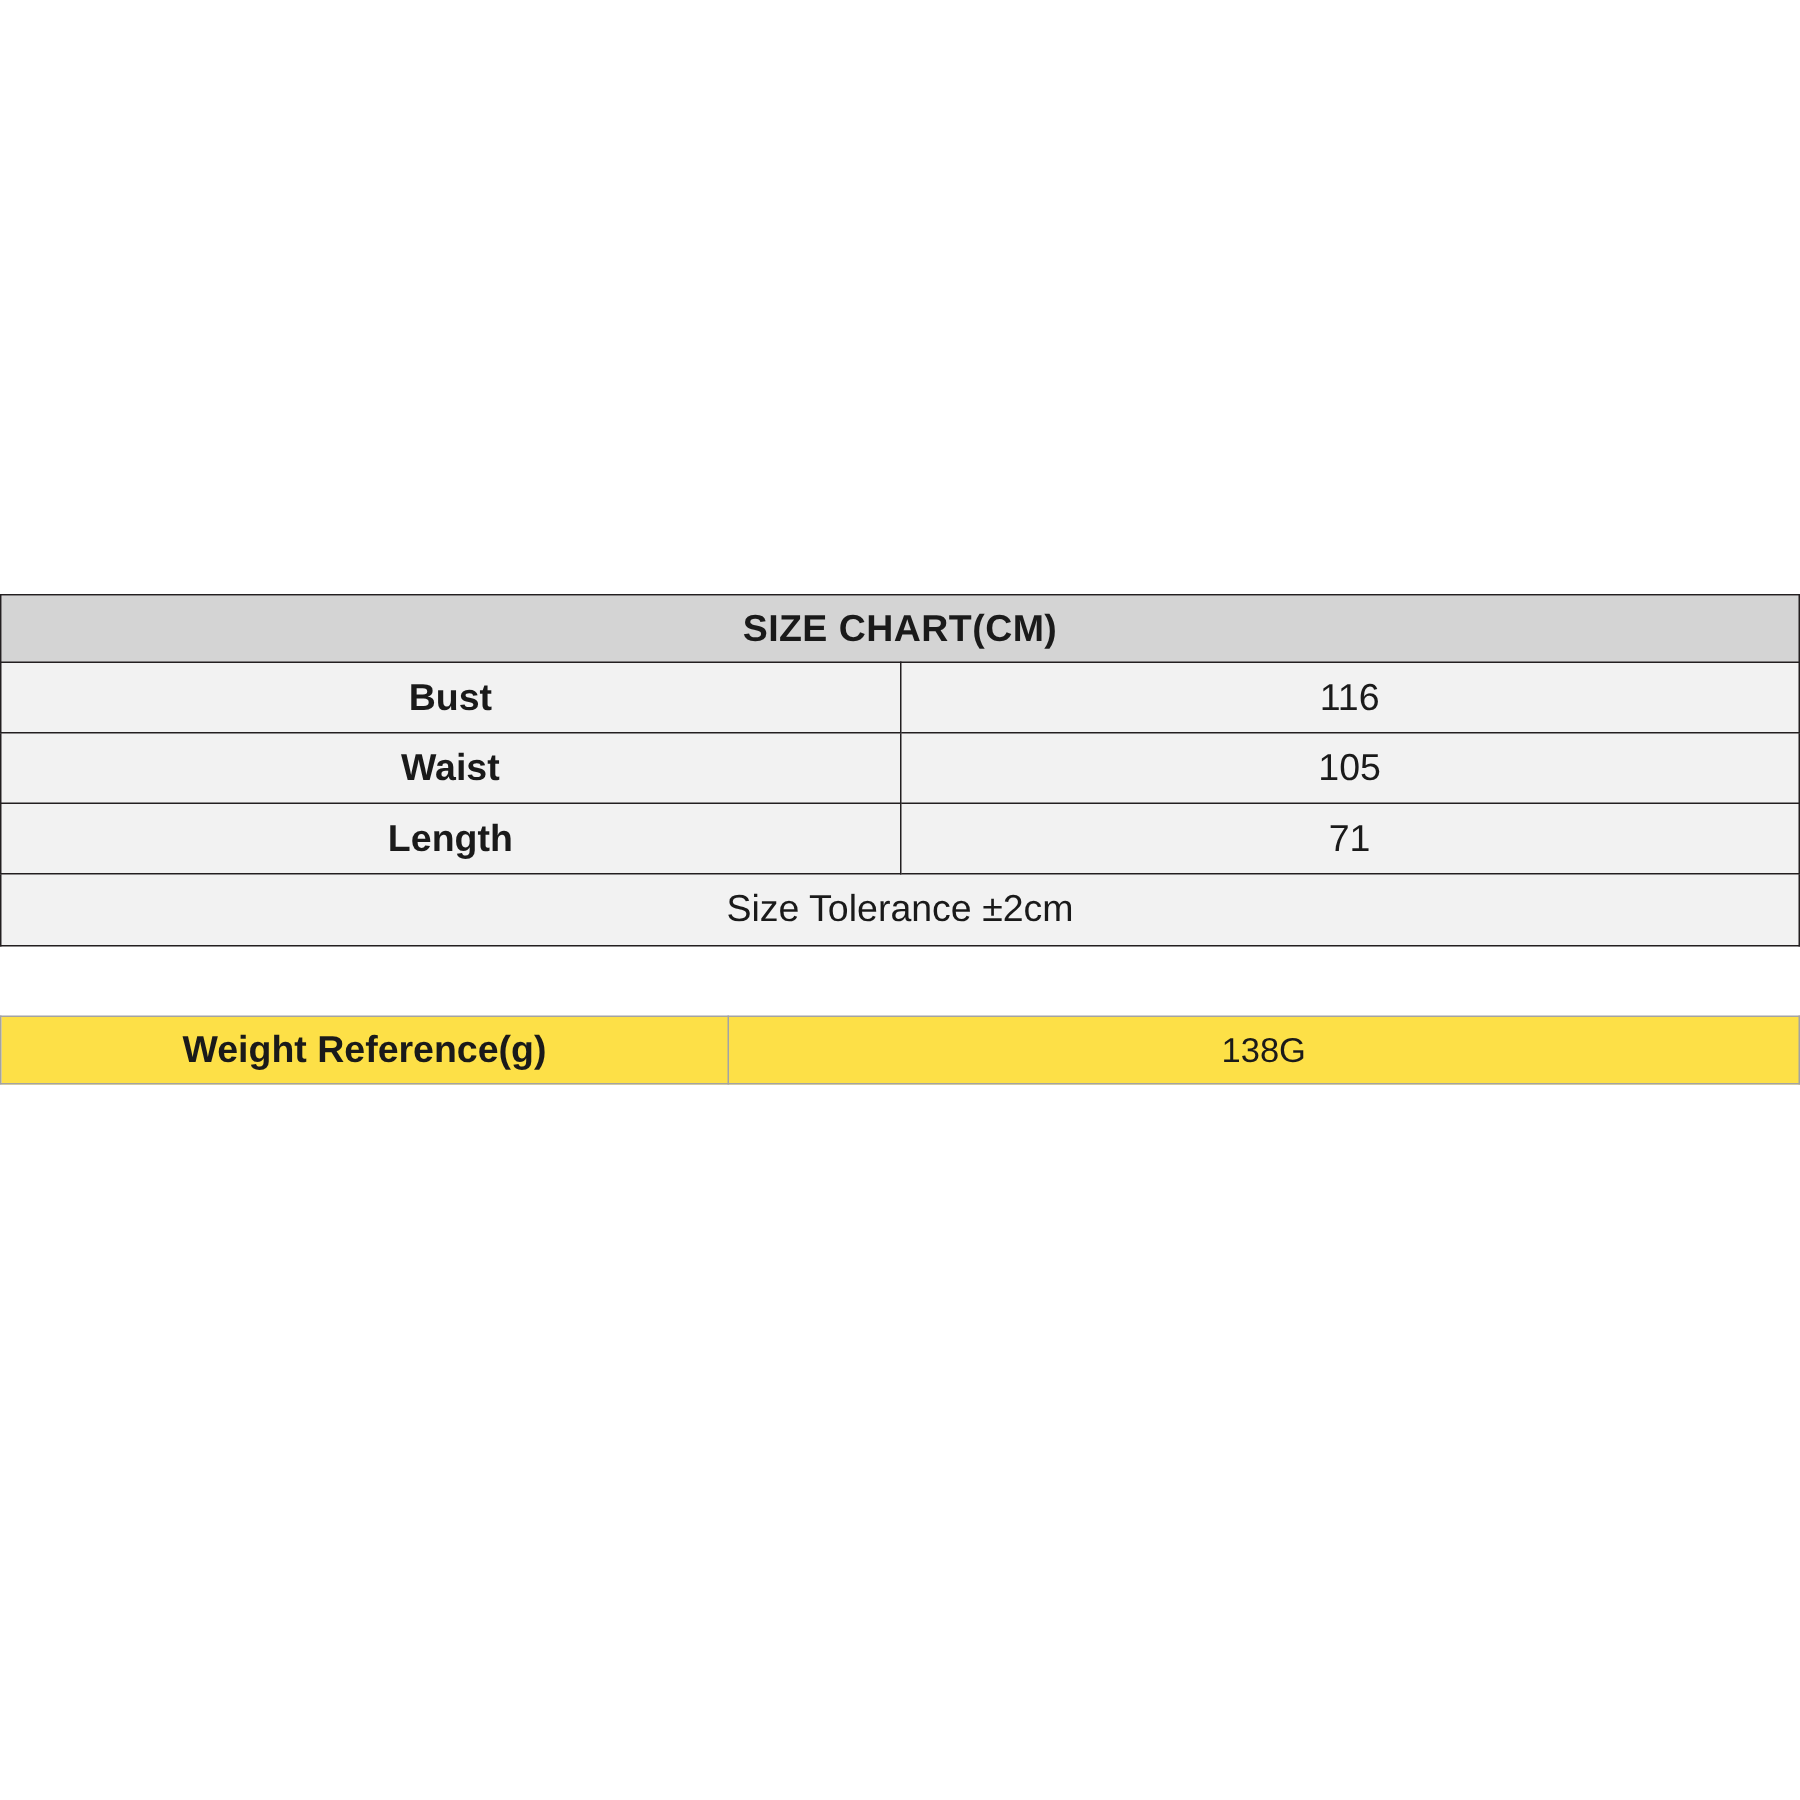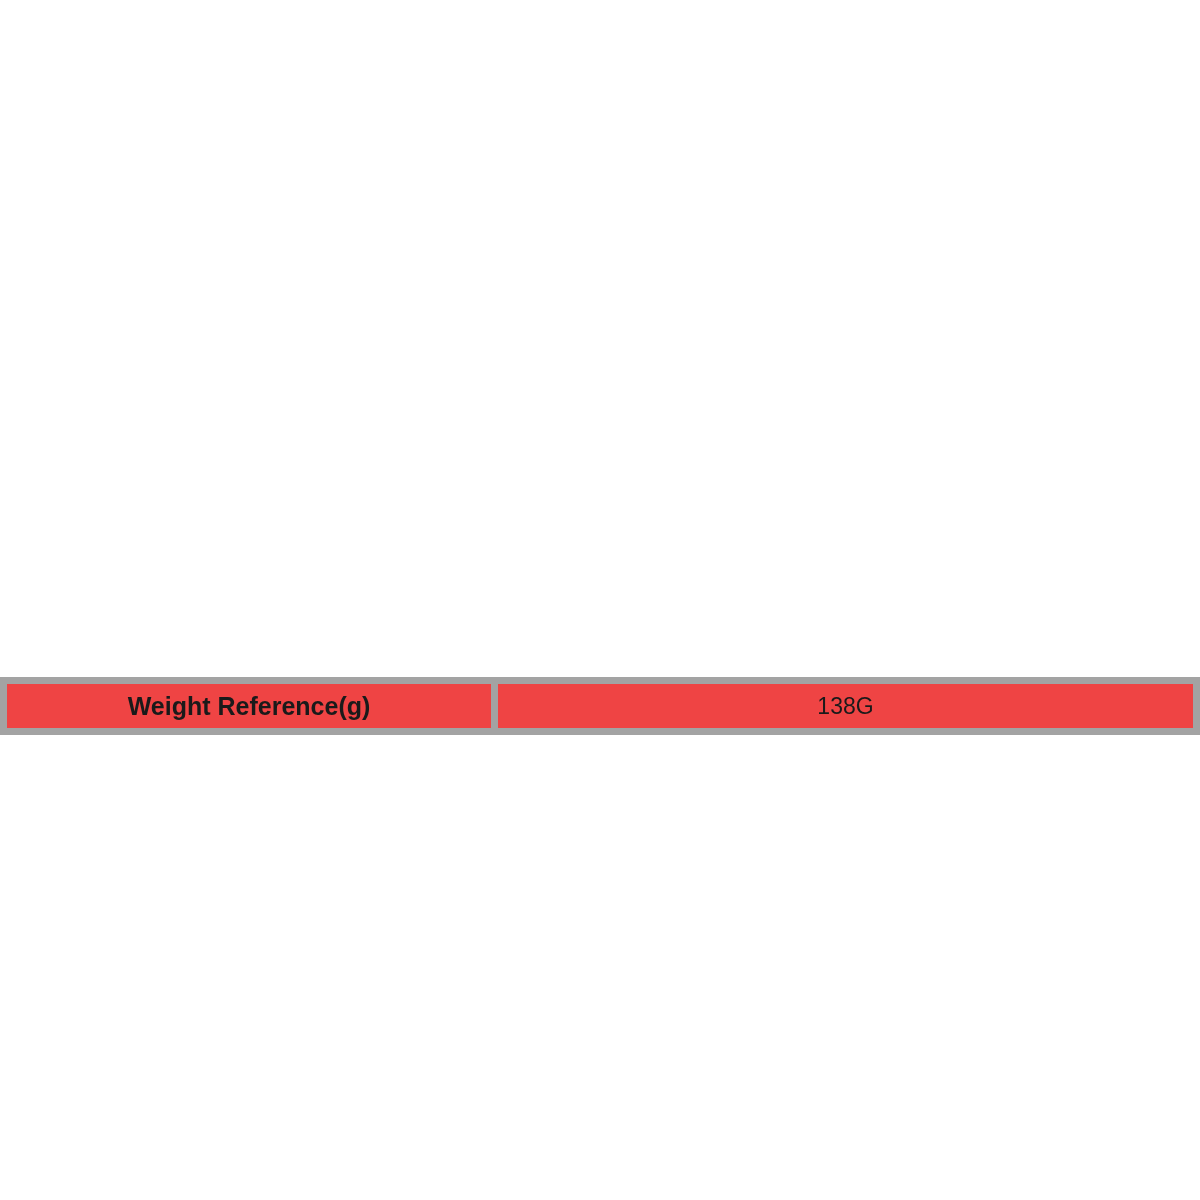--- a/index.html
+++ b/index.html
@@ -62,22 +62,22 @@
   
   .weight-table {
     position: absolute;
     left: 0;
     top: 677px;
     width: 1200px;
     border-collapse: collapse;
     table-layout: fixed;
   }
   .weight-table td {
-    border: 7px solid #a3a3a3;
-    background: #ef4444;
+    border: 1px solid #a3a3a3;
+    background: #fde047;
     padding: 0;
     height: 44px;
     vertical-align: middle;
     text-align: center;
     margin-left: 20px;
   }
   .weight-table .w-label {
     width: 484px;
     font-weight: bold;
     font-size: 25px;
@@ -85,20 +85,42 @@
   .weight-table .w-value {
     font-size: 23px;
     font-weight: normal;
   }
 </style>
 </head>
 <body>
 
 <div class="page">
 
+  <table class="size-table">
+    <tbody>
+      <tr>
+        <td class="title-cell" colspan="2">SIZE CHART(CM)</td>
+      </tr>
+      <tr>
+        <td class="label-cell">Bust</td>
+        <td class="value-cell">116</td>
+      </tr>
+      <tr>
+        <td class="label-cell">Waist</td>
+        <td class="value-cell">105</td>
+      </tr>
+      <tr>
+        <td class="label-cell">Length</td>
+        <td class="value-cell">71</td>
+      </tr>
+      <tr>
+        <td class="tolerance-cell" colspan="2">Size Tolerance ±2cm</td>
+      </tr>
+    </tbody>
+  </table>
 
   <table class="weight-table">
     <tbody>
       <tr>
         <td class="w-label">Weight Reference(g)</td>
         <td class="w-value">138G</td>
       </tr>
     </tbody>
   </table>
 

